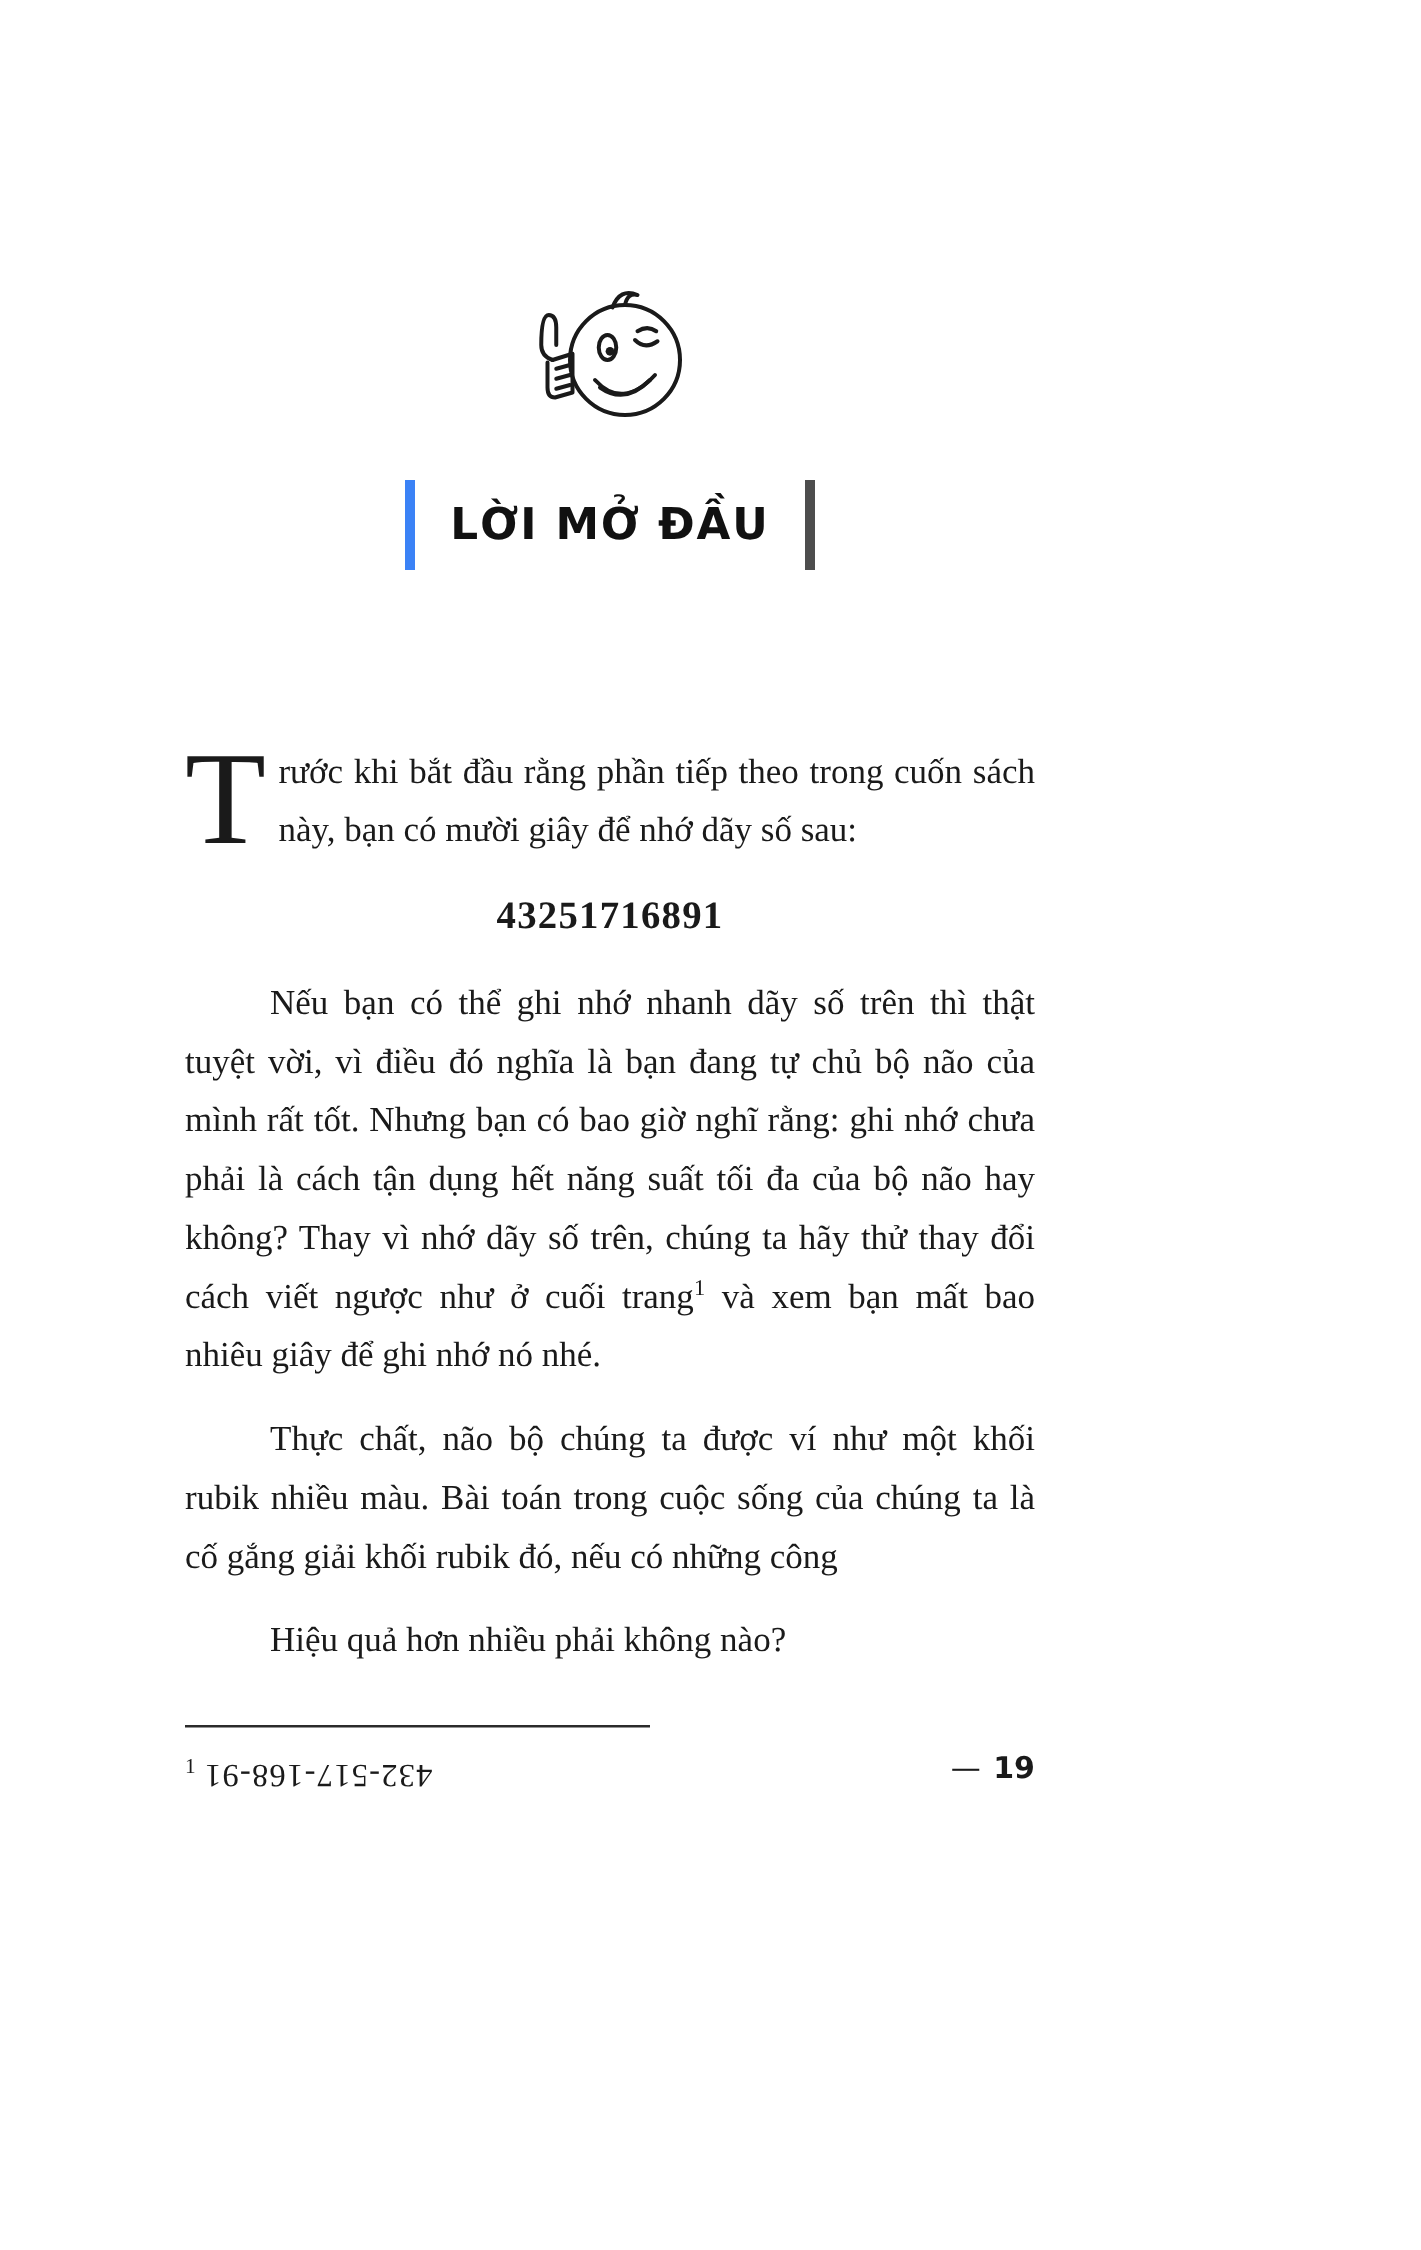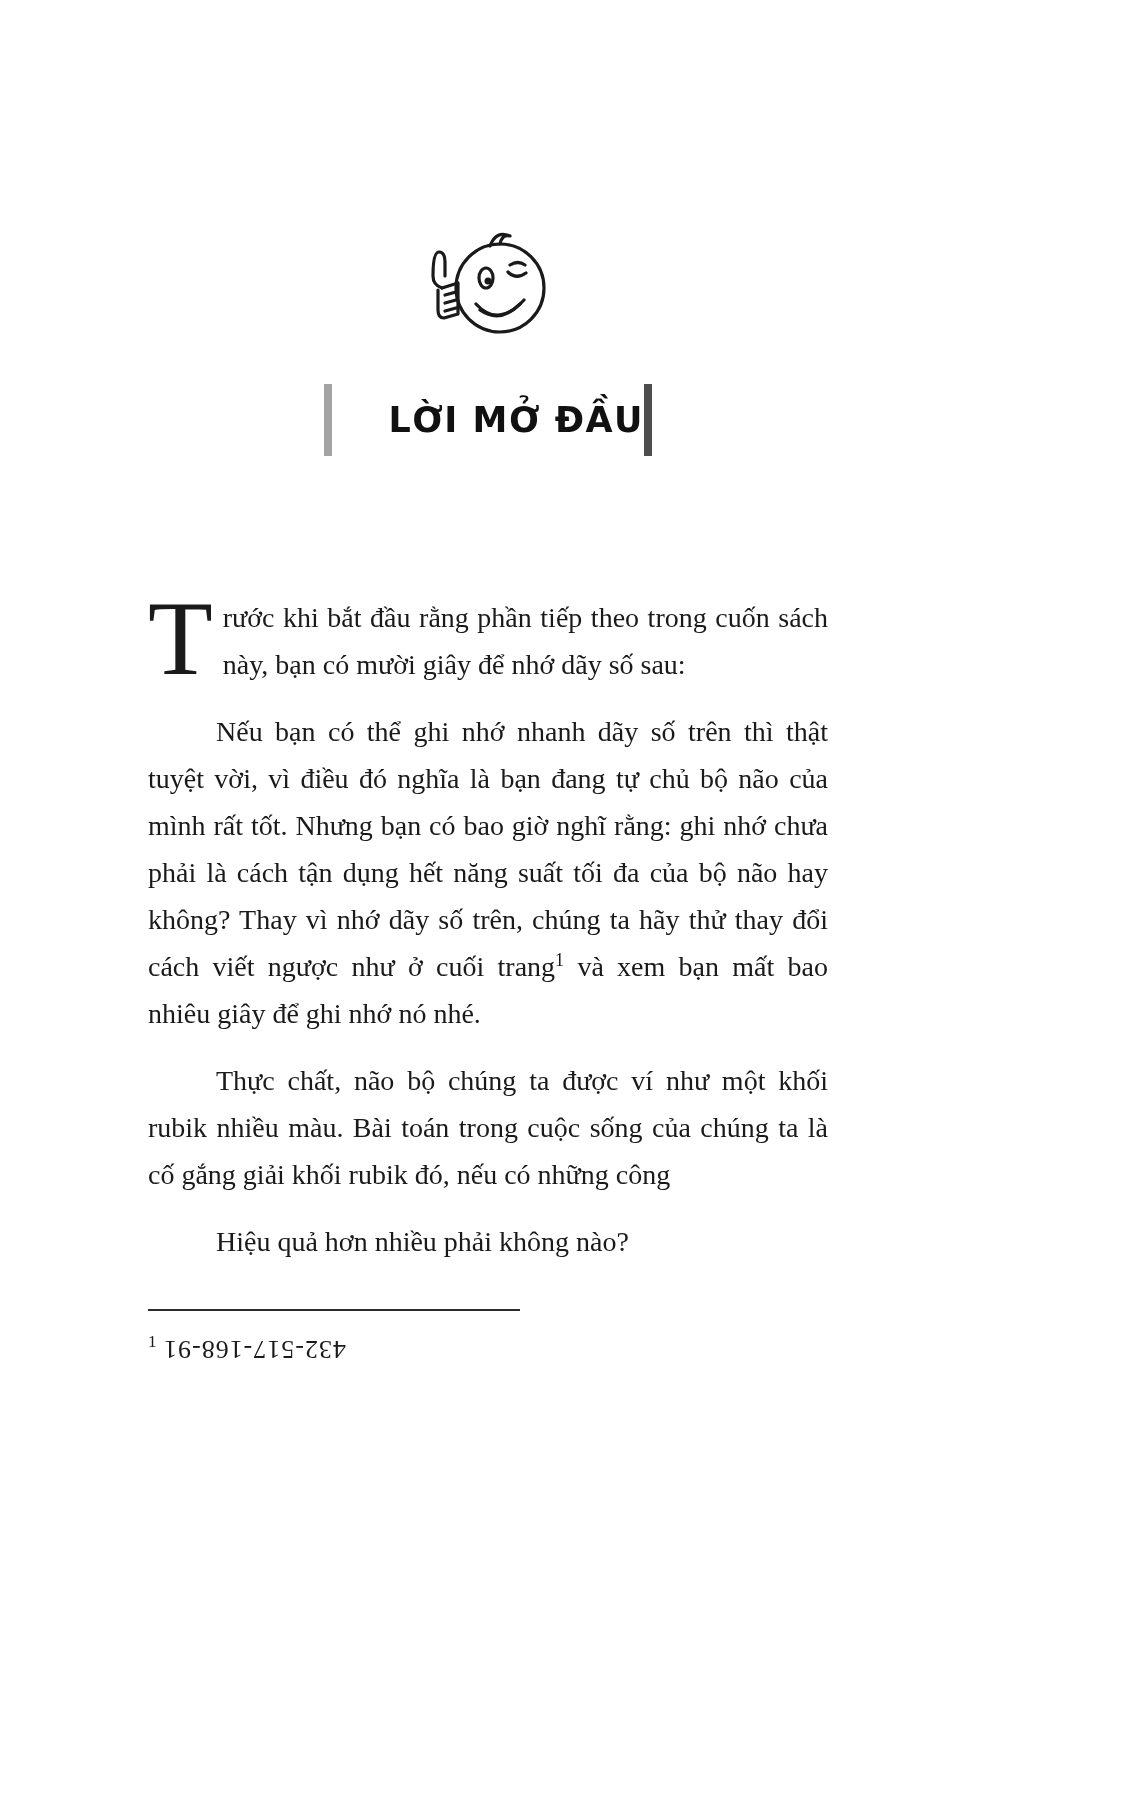--- a/index.html
+++ b/index.html
@@ -23,24 +23,24 @@
     width: 680px;
   }
   .illustration {
     margin-top: 222px;
     display: flex;
     justify-content: center;
   }
   .title-box {
     margin: 30px auto 0 auto;
     width: 312px;
-    border-left: 8px solid #a3a3a3;
+    border-left: 8px solid #3b82f6;
     border-right: 8px solid #4d4d4d;
     padding: 16px 0;
-    text-align: right;
+    text-align: center;
   }
   .title-text {
     font-family: "DejaVu Sans", "Liberation Sans", sans-serif;
     font-weight: 700;
     font-size: 35px;
     letter-spacing: 1.5px;
     color: #111111;
   }
   .body-text {
     margin-top: 138px;
@@ -143,31 +143,35 @@
     <div class="title-box">
       <div class="title-text">LỜI MỞ ĐẦU</div>
     </div>
 
     <div class="body-text">
 
       <p>
         <span class="dropcap">T</span><span>rước khi bắt đầu rằng phần tiếp theo trong cuốn sách này, bạn có mười giây để nhớ dãy số sau:</span>
       </p>
 
+      <p class="number-line">43251716891</p>
 
       <p class="indent">
         <span>Nếu bạn có thể ghi nhớ nhanh dãy số trên thì thật tuyệt vời, vì điều đó nghĩa là bạn đang tự chủ bộ não của mình rất tốt. Nhưng bạn có bao giờ nghĩ rằng: ghi nhớ chưa phải là cách tận dụng hết năng suất tối đa của bộ não hay không? Thay vì nhớ dãy số trên, chúng ta hãy thử thay đổi cách viết ngược như ở cuối trang</span><sup class="fn-ref">1</sup><span> và xem bạn mất bao nhiêu giây để ghi nhớ nó nhé.</span>
       </p>
 
       <p class="indent">Thực chất, não bộ chúng ta được ví như một khối rubik nhiều màu. Bài toán trong cuộc sống của chúng ta là cố gắng giải khối rubik đó, nếu có những công</p>
 
       <p class="indent">Hiệu quả hơn nhiều phải không nào?</p>
 
       <div class="footnote-rule"></div>
 
       <div class="footnote">
         <span class="fn-marker">1</span><span class="fn-rotated">432-517-168-91</span>
       </div>
 
     </div>
   </div>
 
+  <div class="page-number">
+    <span class="dash">—</span><span>19</span>
+  </div>
 </div>
 
 </body></html>

